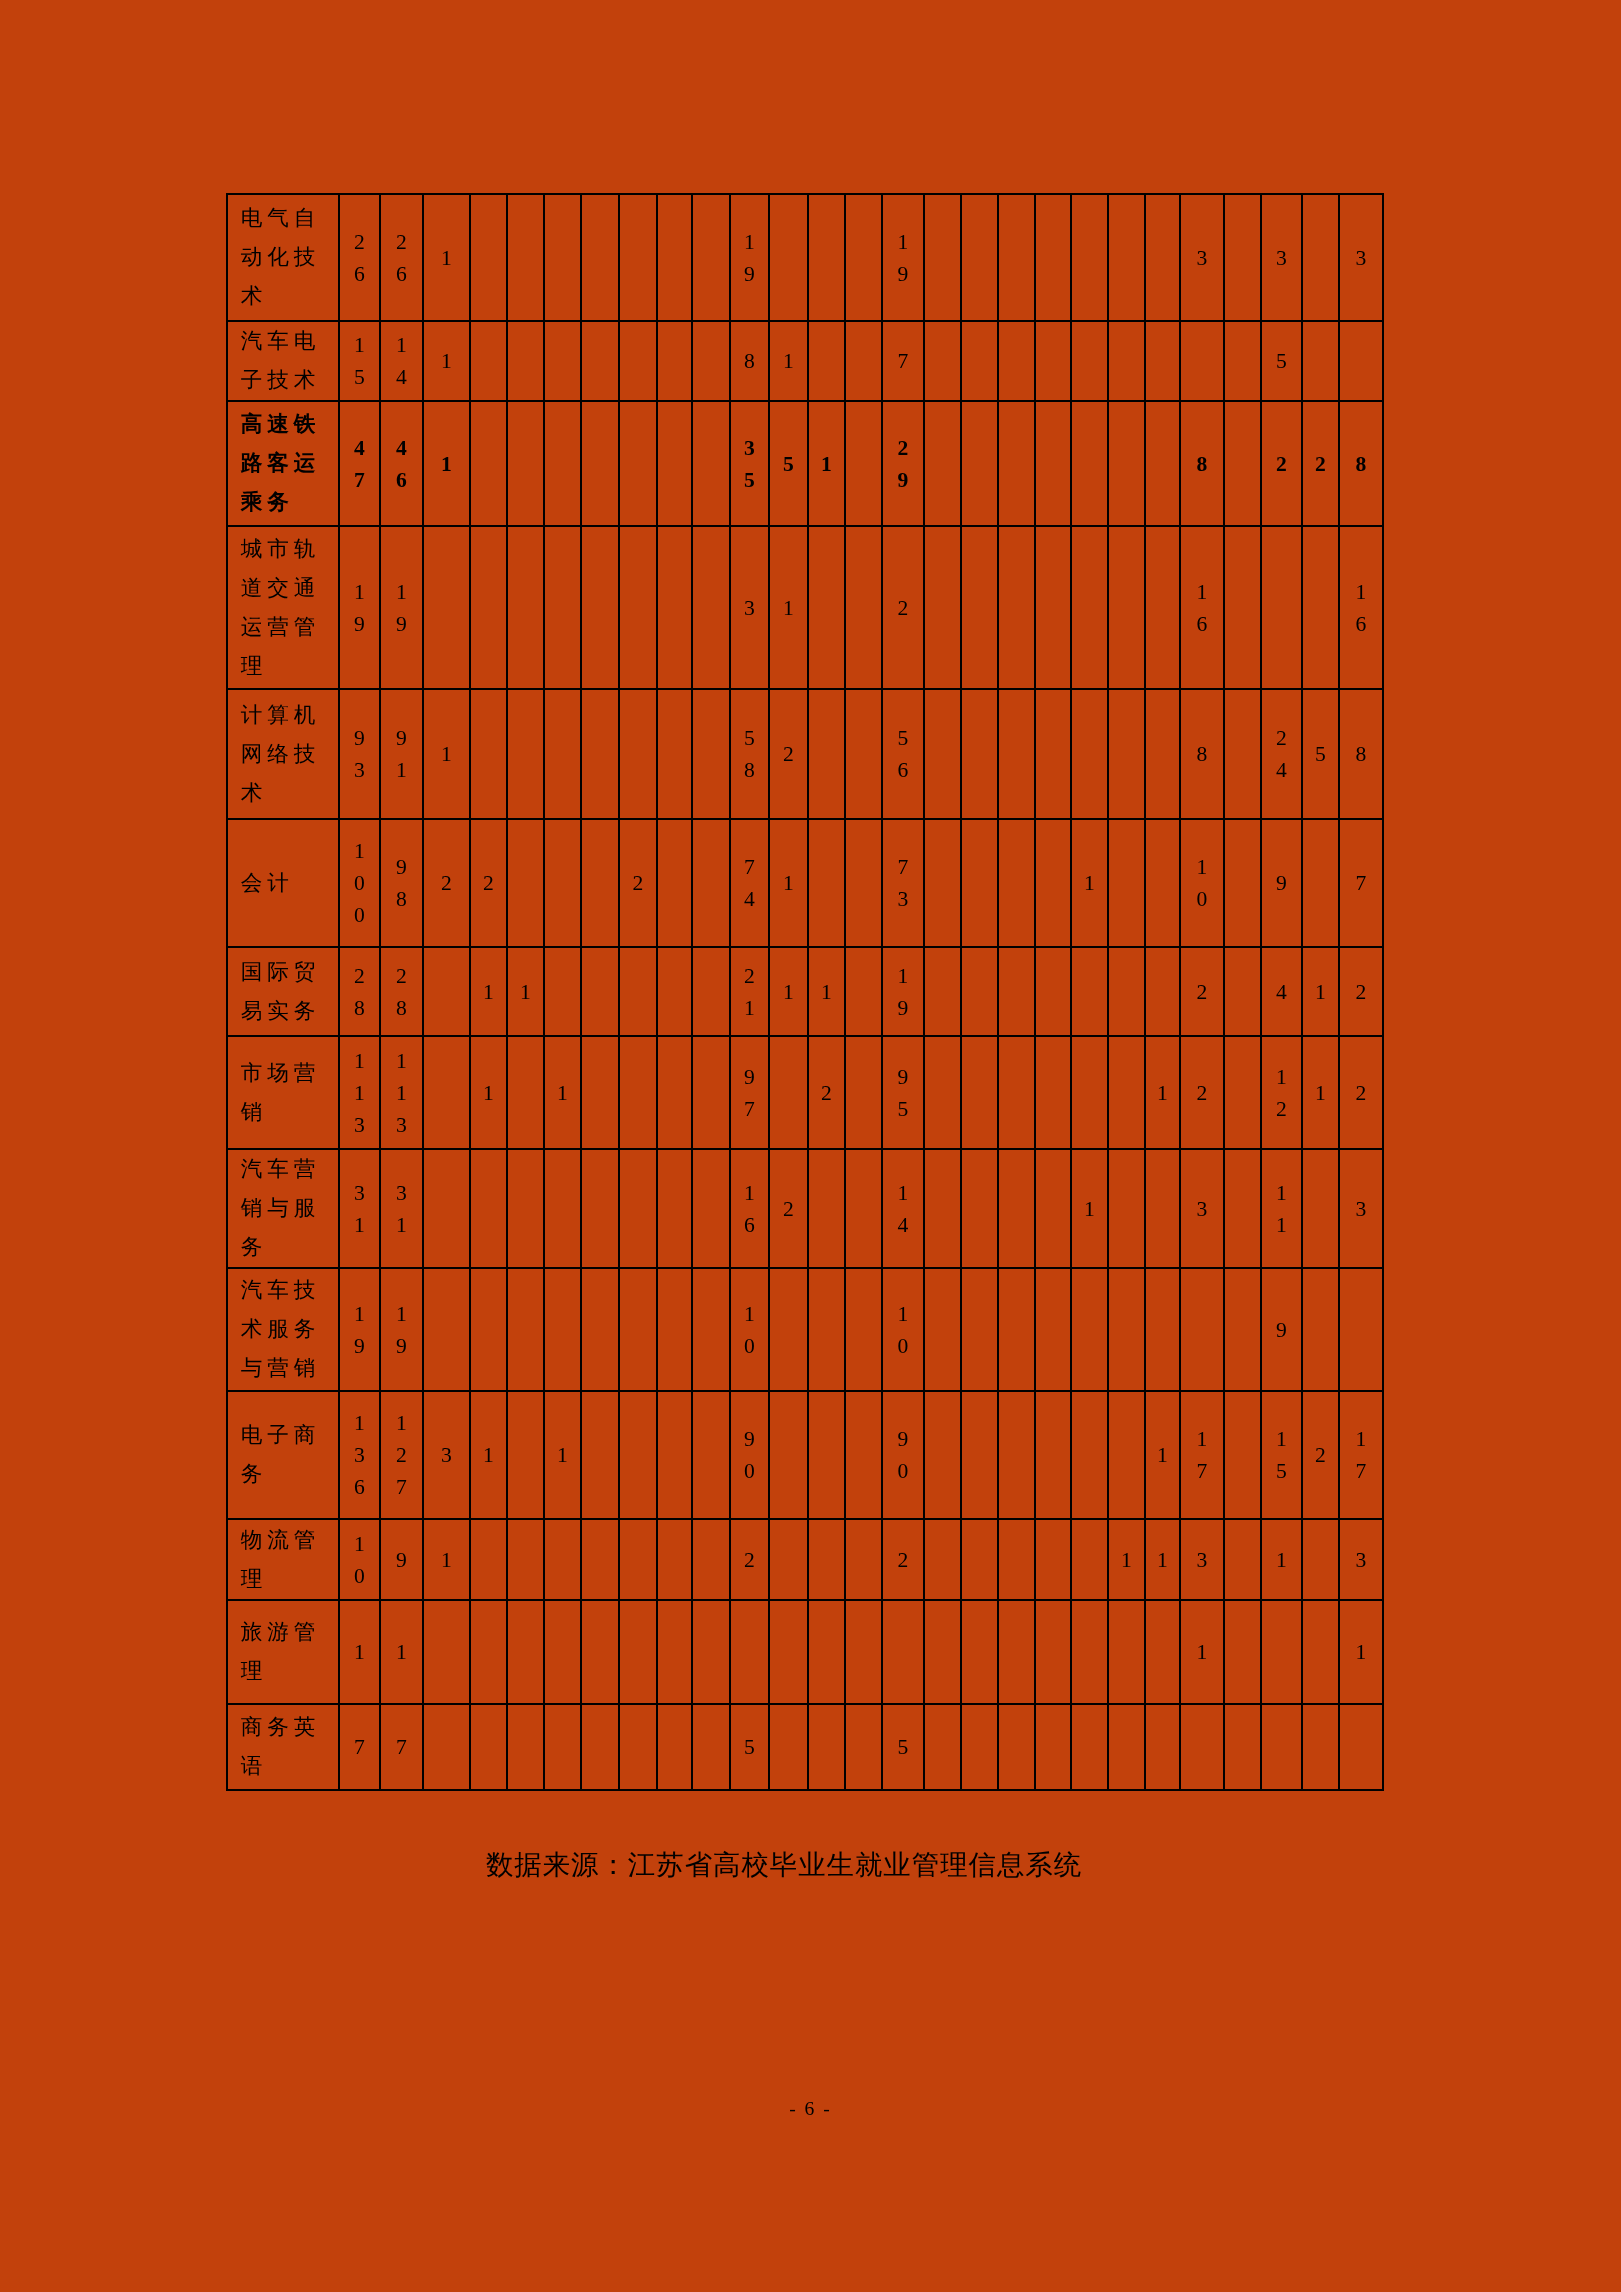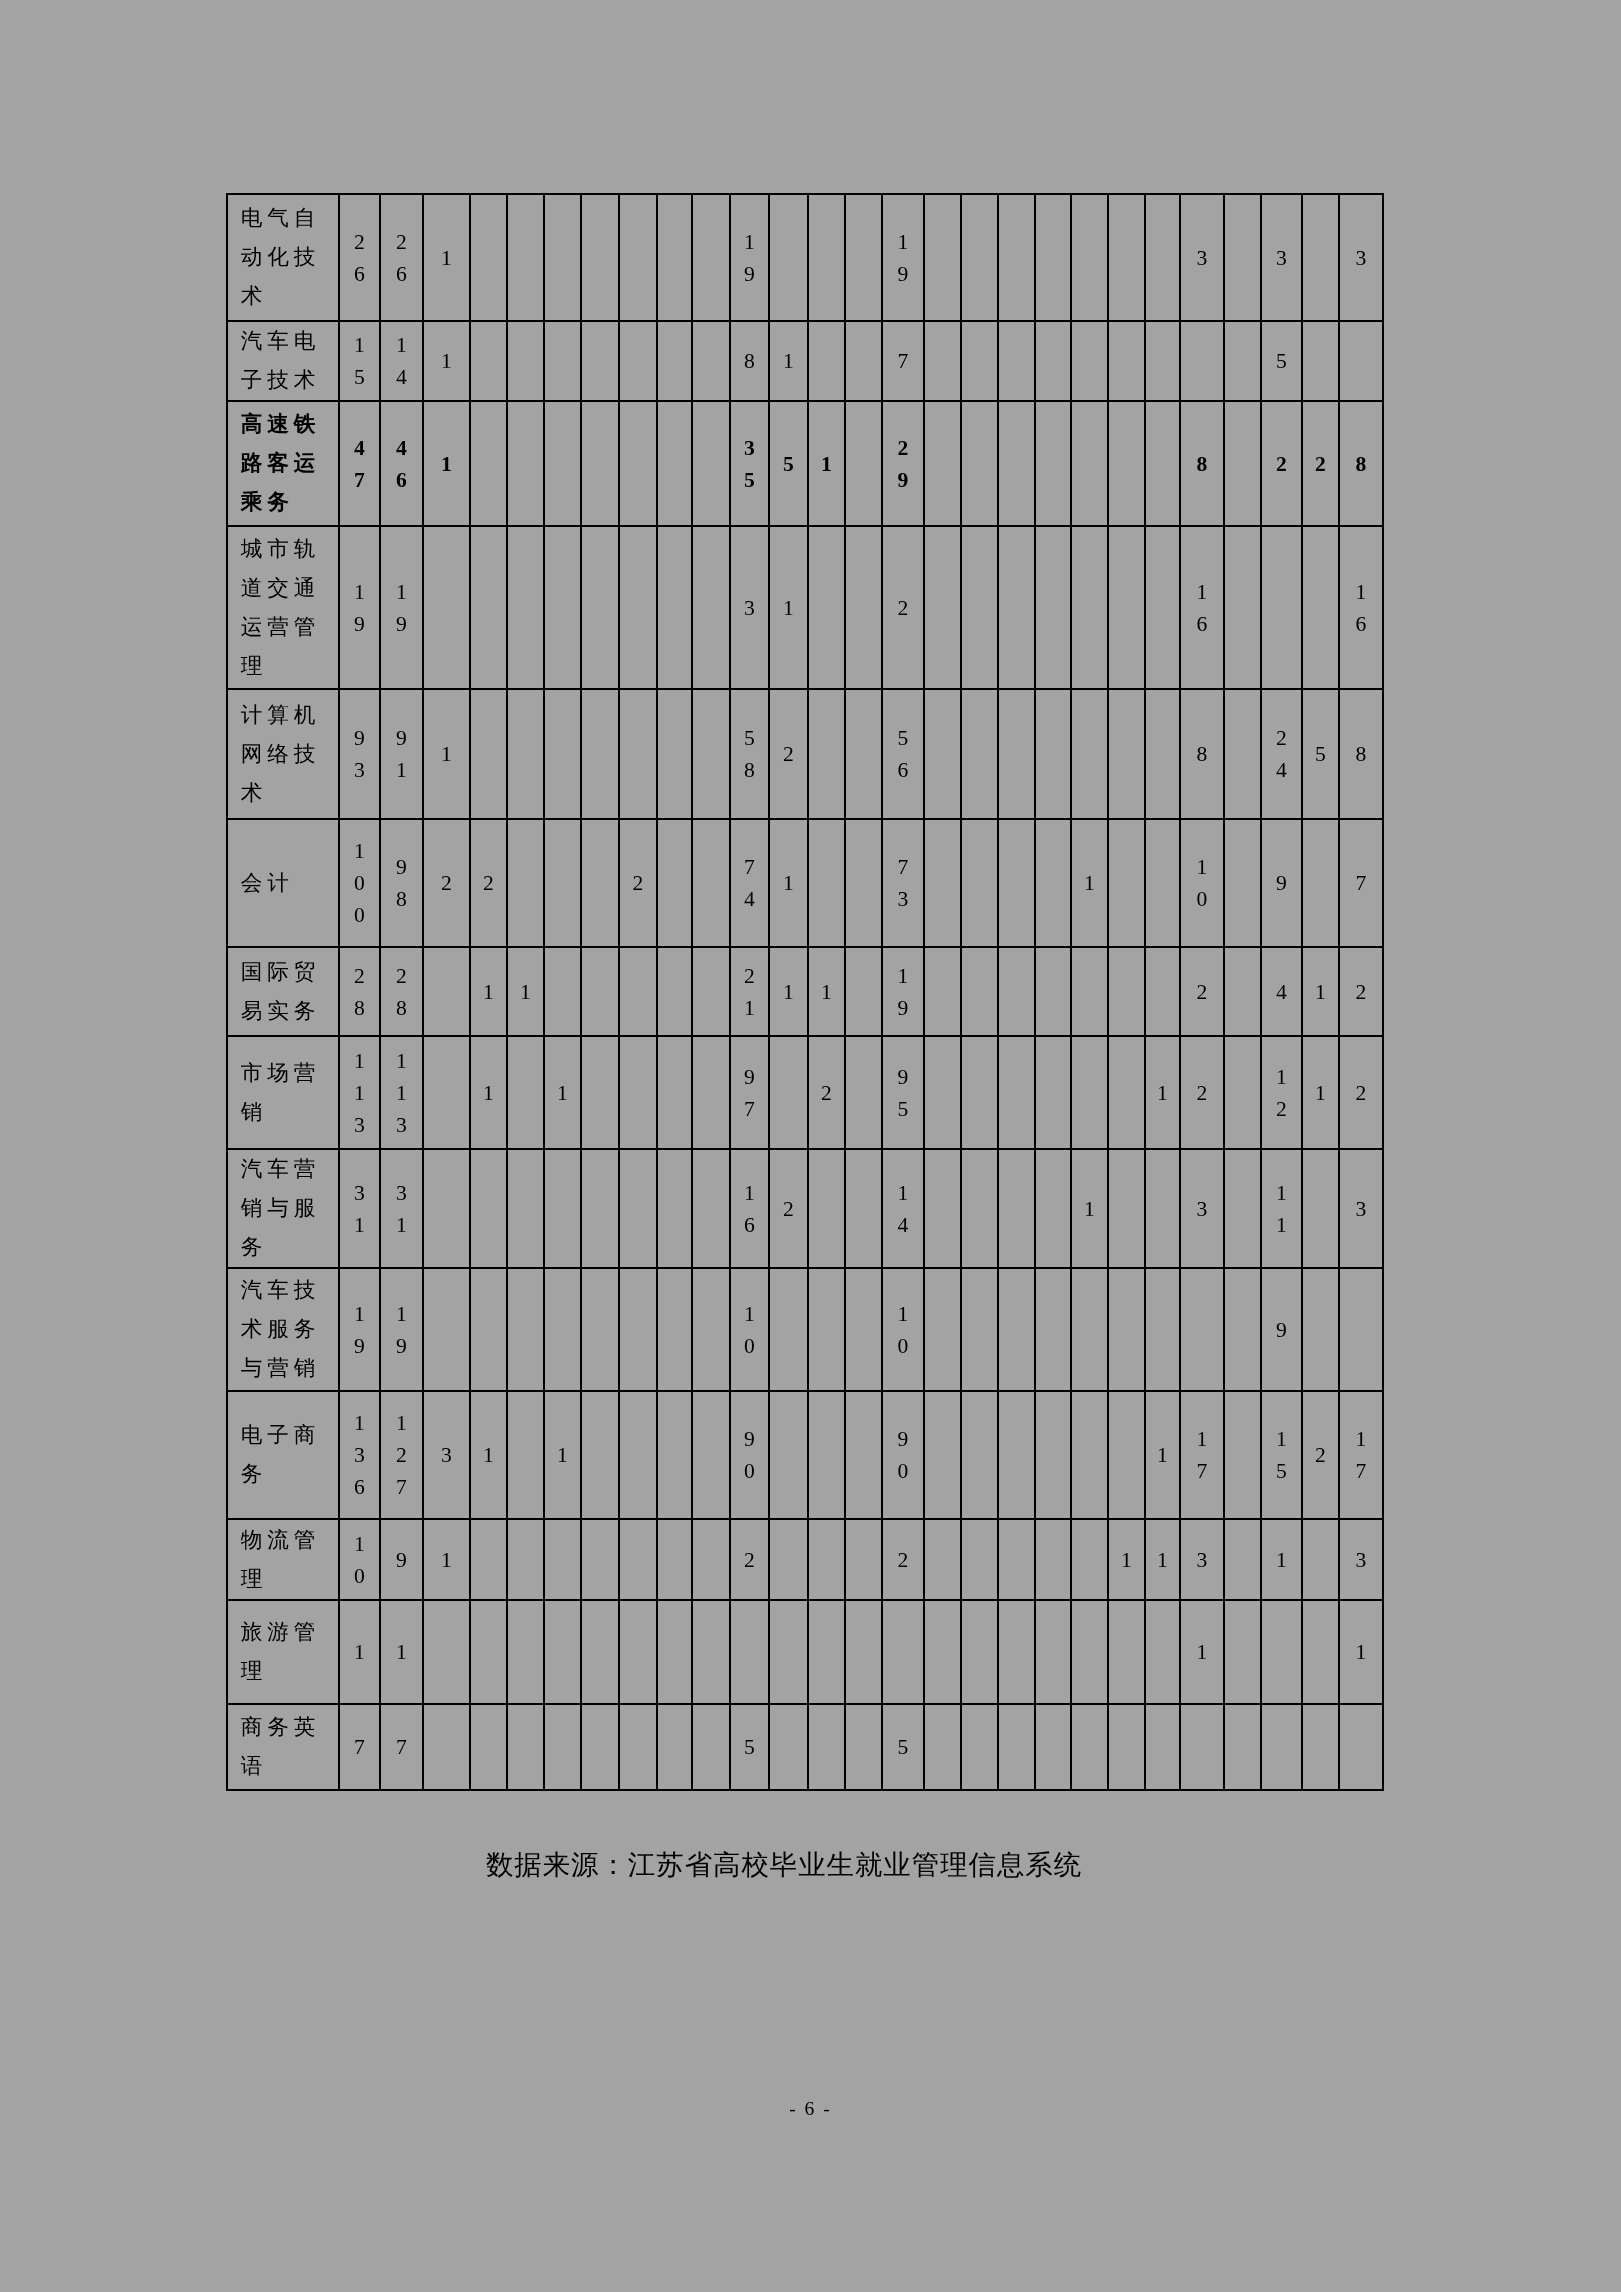--- a/index.html
+++ b/index.html
@@ -4,21 +4,21 @@
 <style>
   html, body {
     margin: 0;
     padding: 0;
     background: #ffffff;
   }
   .page {
     position: relative;
     width: 1621px;
     height: 2293px;
-    background: #a3a3a3;
+    background: #c2410c;
     font-family: "Liberation Serif", "DejaVu Serif", serif;
     color: #000000;
     overflow: hidden;
   }
   table.stats {
     position: absolute;
     left: 226px;
     top: 193px;
     border-collapse: collapse;
     table-layout: fixed;

